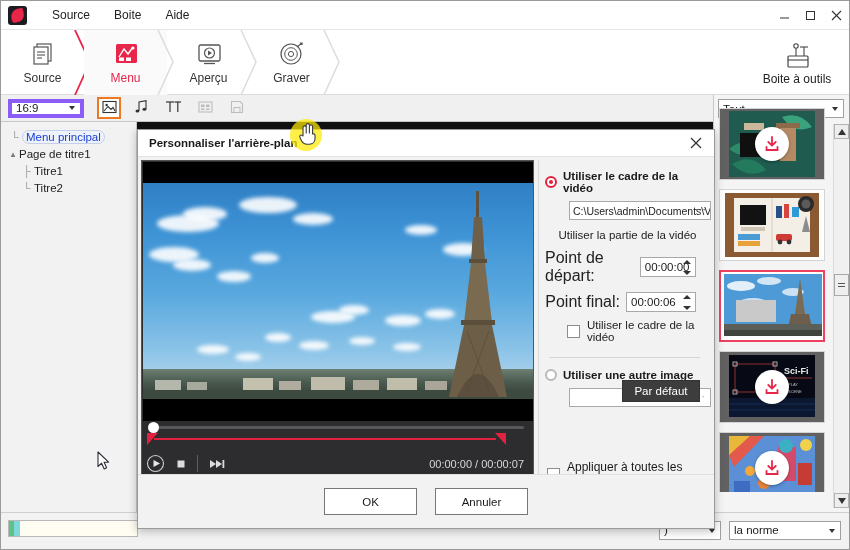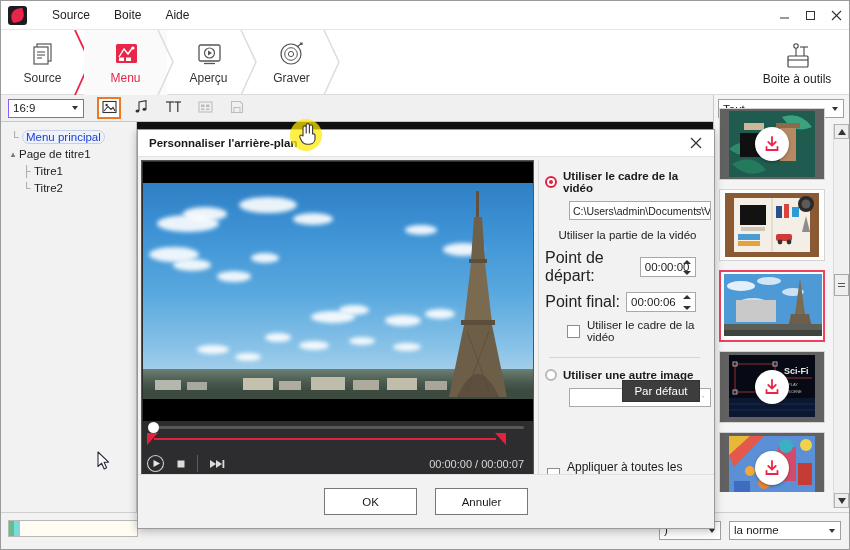--- a/index.html
+++ b/index.html
@@ -87,21 +87,21 @@
     background: #f0f0f0; border-bottom: 1px solid #c8c8c8;
     display: flex; align-items: center;
   }
   .struct-label {
     width: 196px; height: 26px; text-align: center; line-height: 26px;
     font-size: 12px; color: #222; background: #f3f3f3;
     border-right: 1px solid #ccc;
   }
   .ratio-select {
     margin-left: 7px; width: 76px; height: 19px;
-    border: 1px solid #8b5cf6; background: #fff;
+    border: 4px solid #8b5cf6; background: #fff;
     display: flex; align-items: center; position: relative;
     font-size: 11.5px; padding-left: 4px;
   }
   .ratio-select .arw {
     position: absolute; right: 5px; top: 50%; transform: translateY(-50%);
     width: 0; height: 0; border-left: 3.5px solid transparent;
     border-right: 3.5px solid transparent; border-top: 4px solid #333;
   }
   .tb-icons { display: flex; align-items: center; margin-left: 13px; gap: 8px; }
   .tb-btn {

